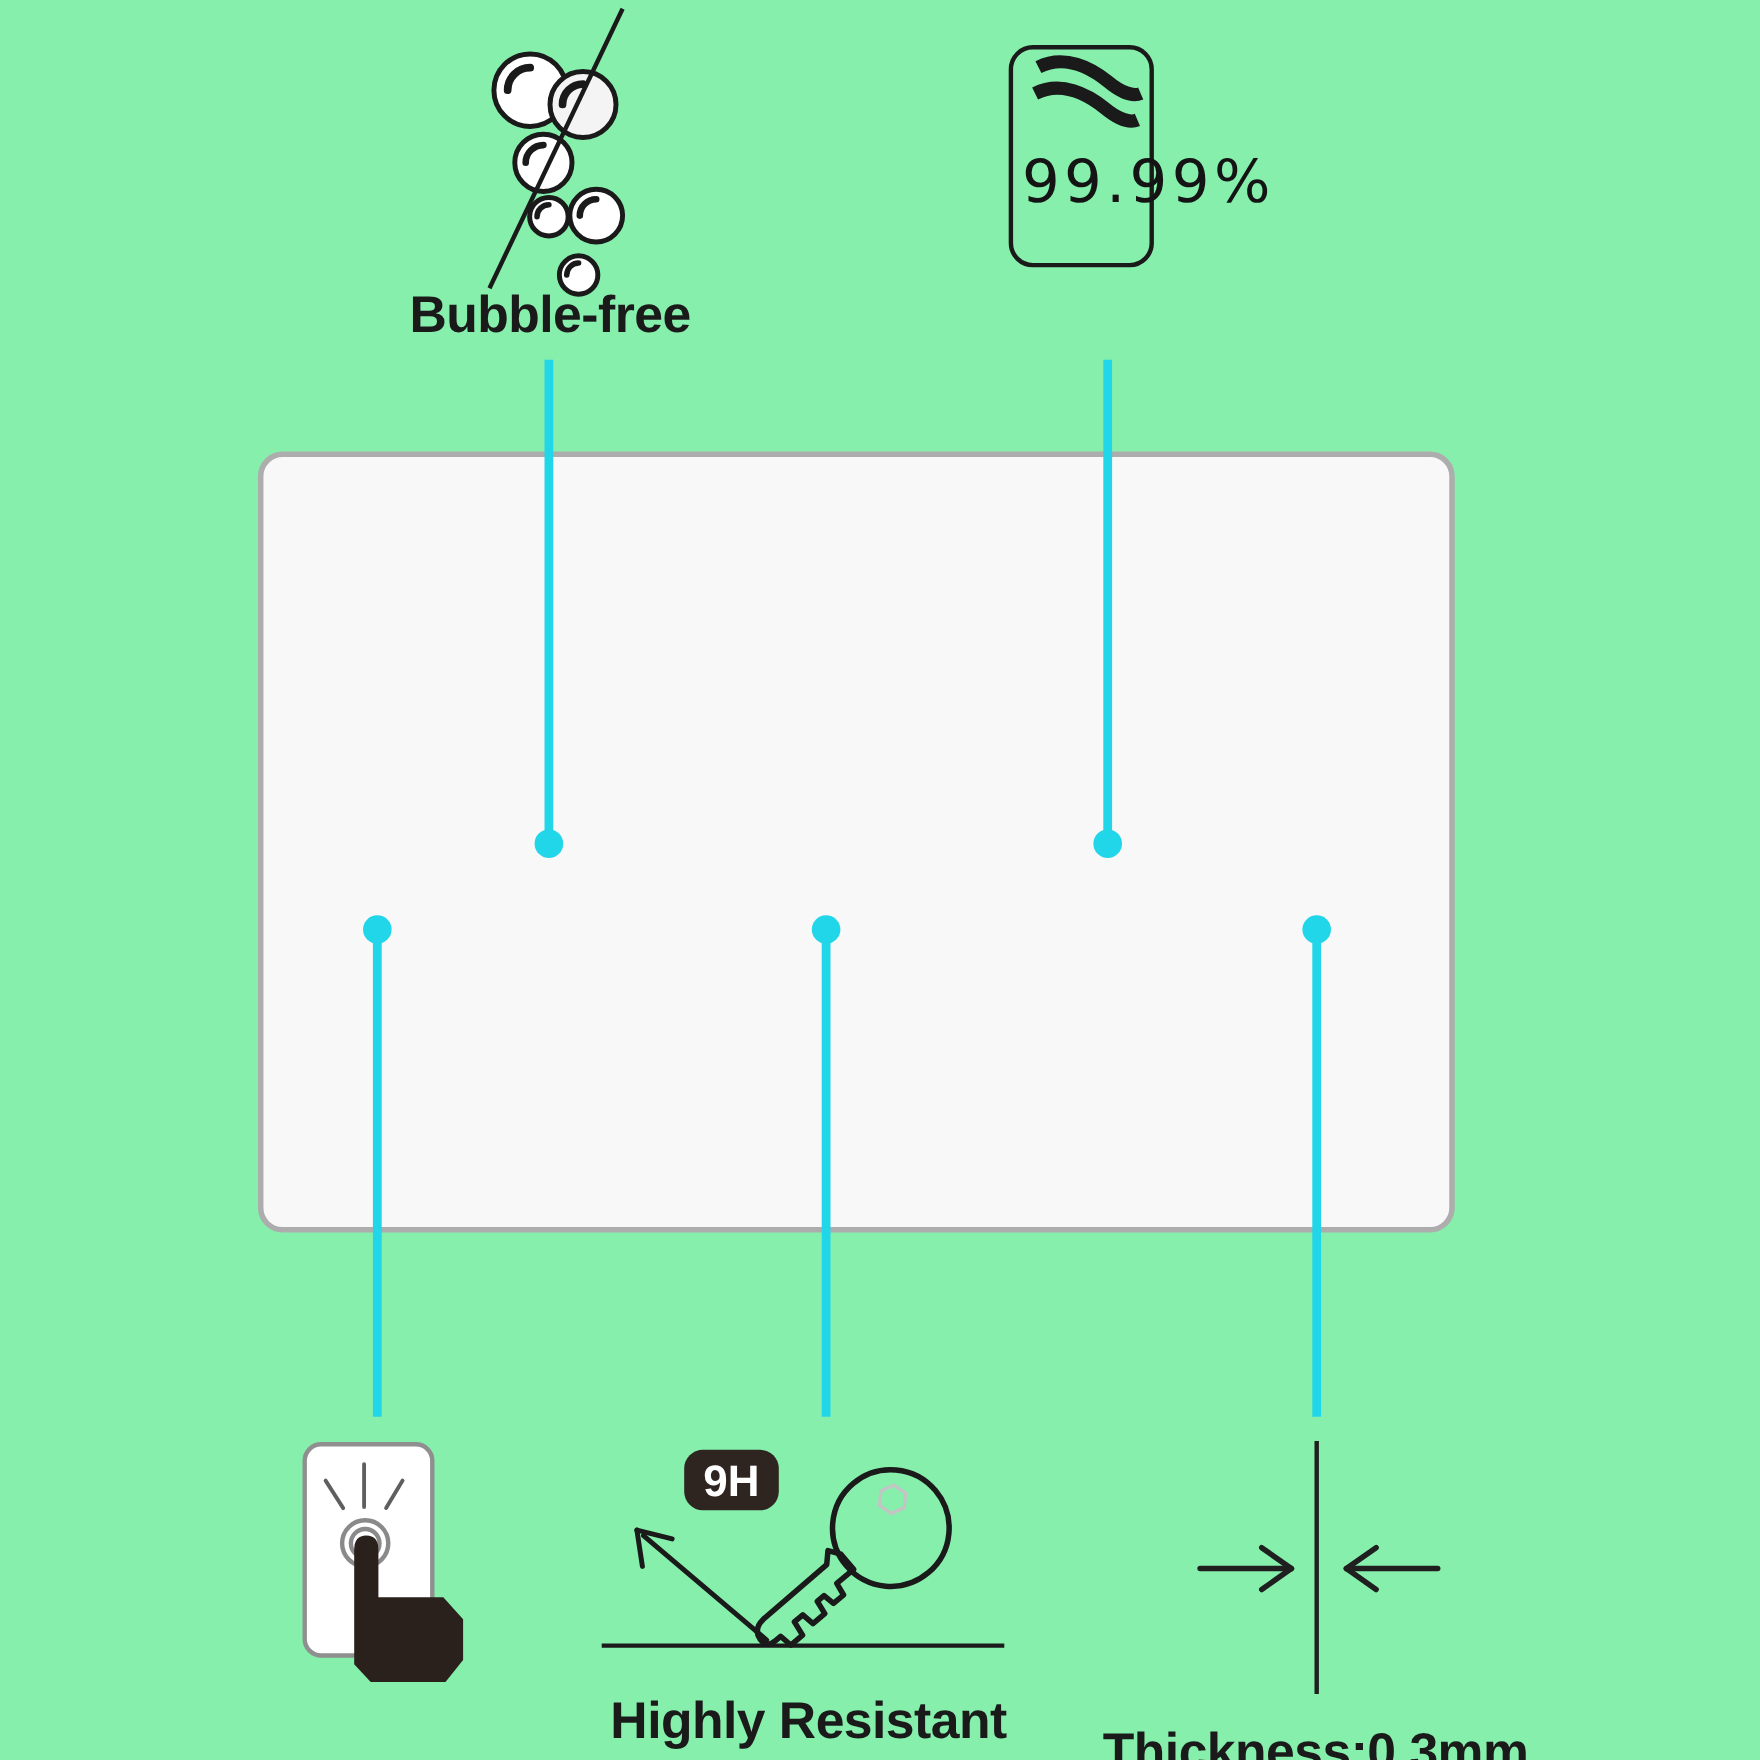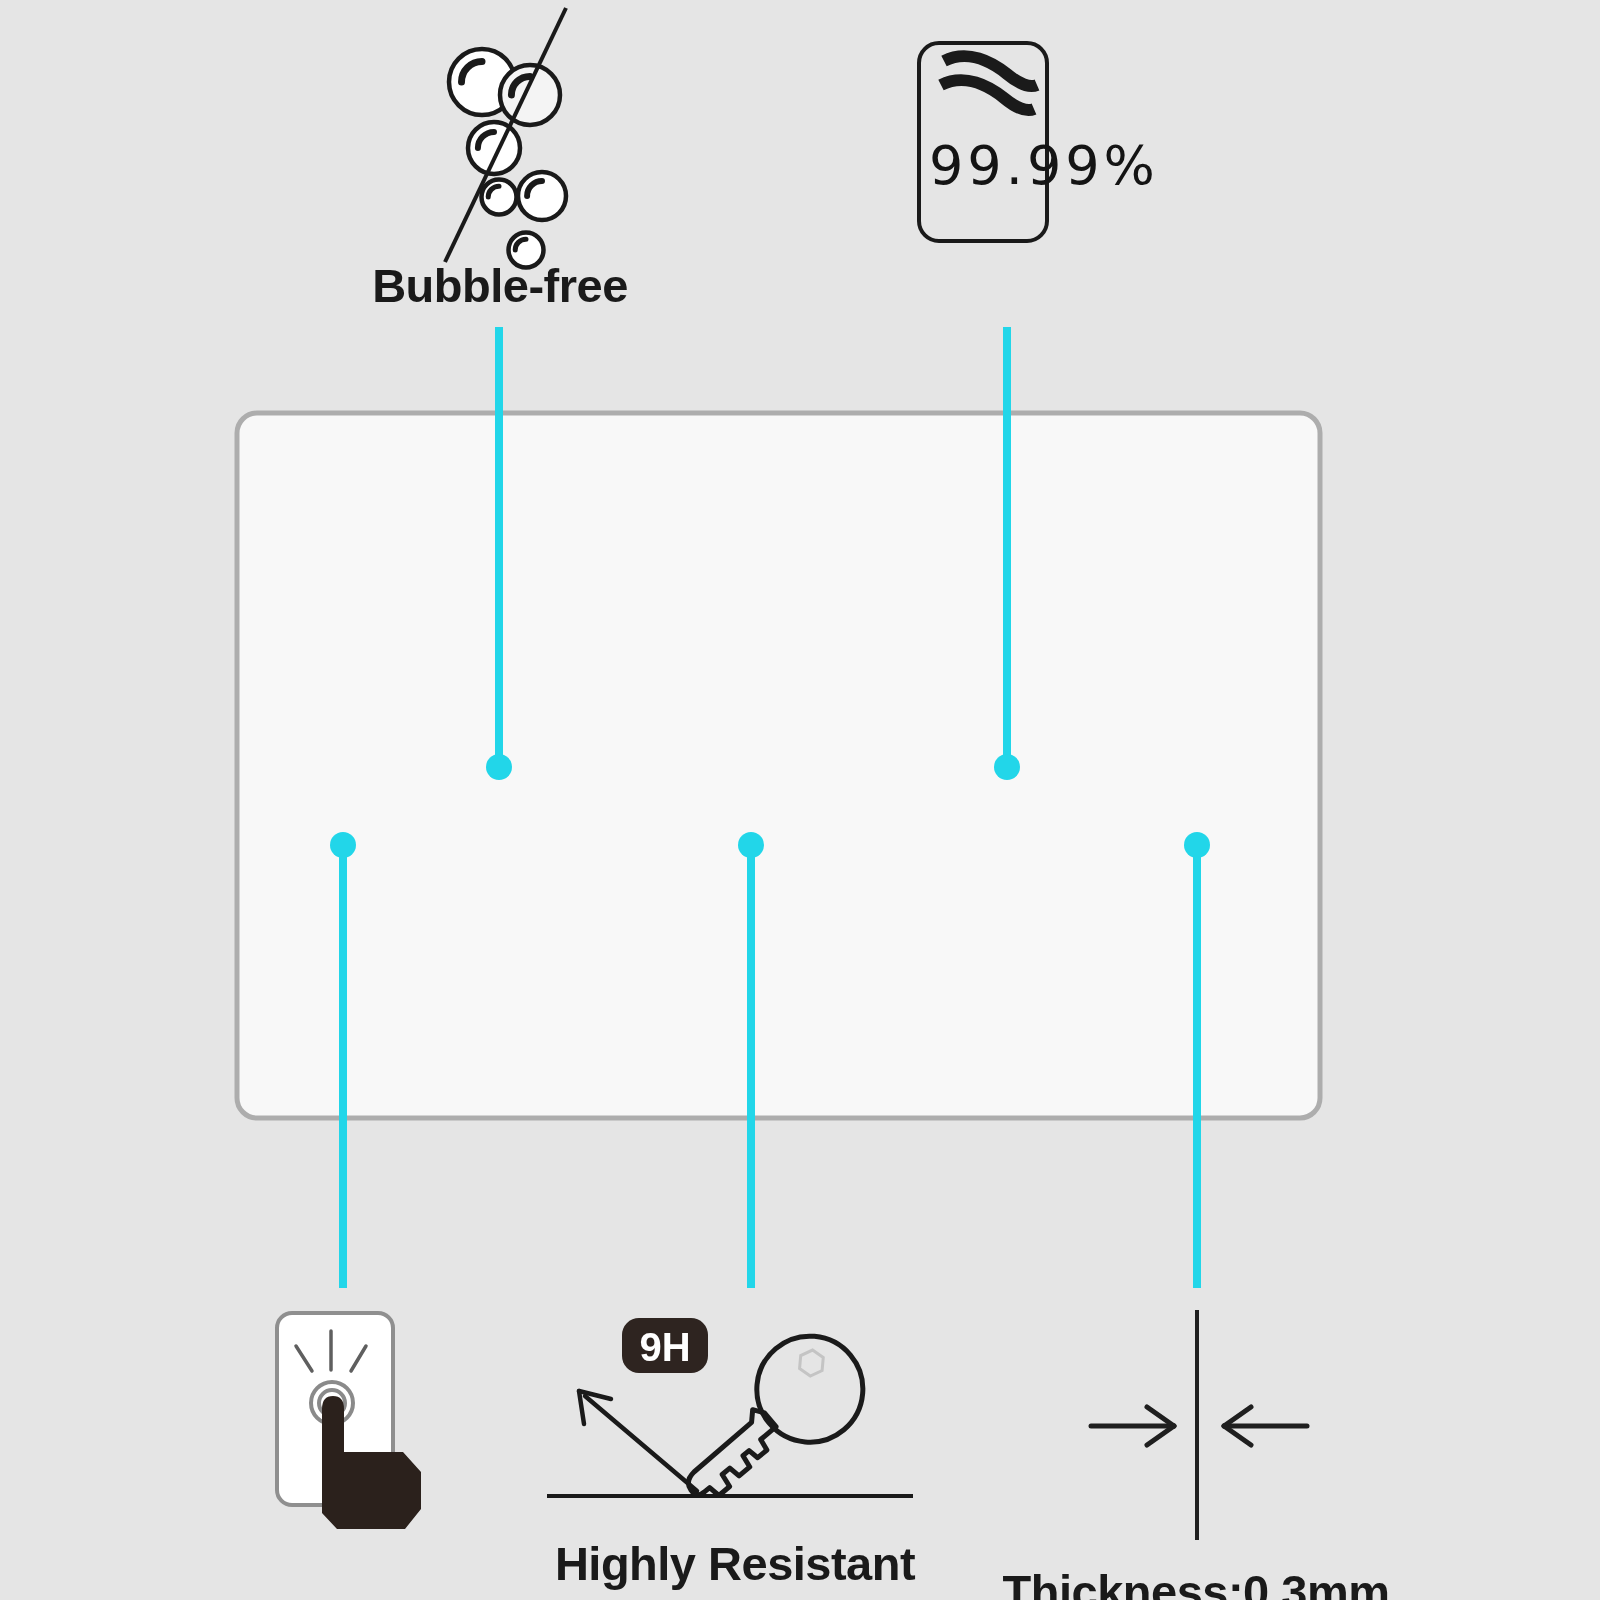--- a/index.html
+++ b/index.html
@@ -1,19 +1,19 @@
 <!DOCTYPE html>
 <html style="--accent: #22d6e9;"><head>
 <meta charset="utf-8">
 <style>
   html,body { margin:0; padding:0; background:#ffffff; }
   .canvas {
     position:relative;
     width:1600px; height:1600px;
-    background:#e5e5e5;
+    background:#86efac;
     overflow:hidden;
     font-family:"Liberation Sans", sans-serif;
   }
   .gfx { position:absolute; left:0; top:0; }
   .label {
     position:absolute;
     transform:translateX(-50%);
     white-space:nowrap;
     font-weight:bold;
     font-size:47px;

